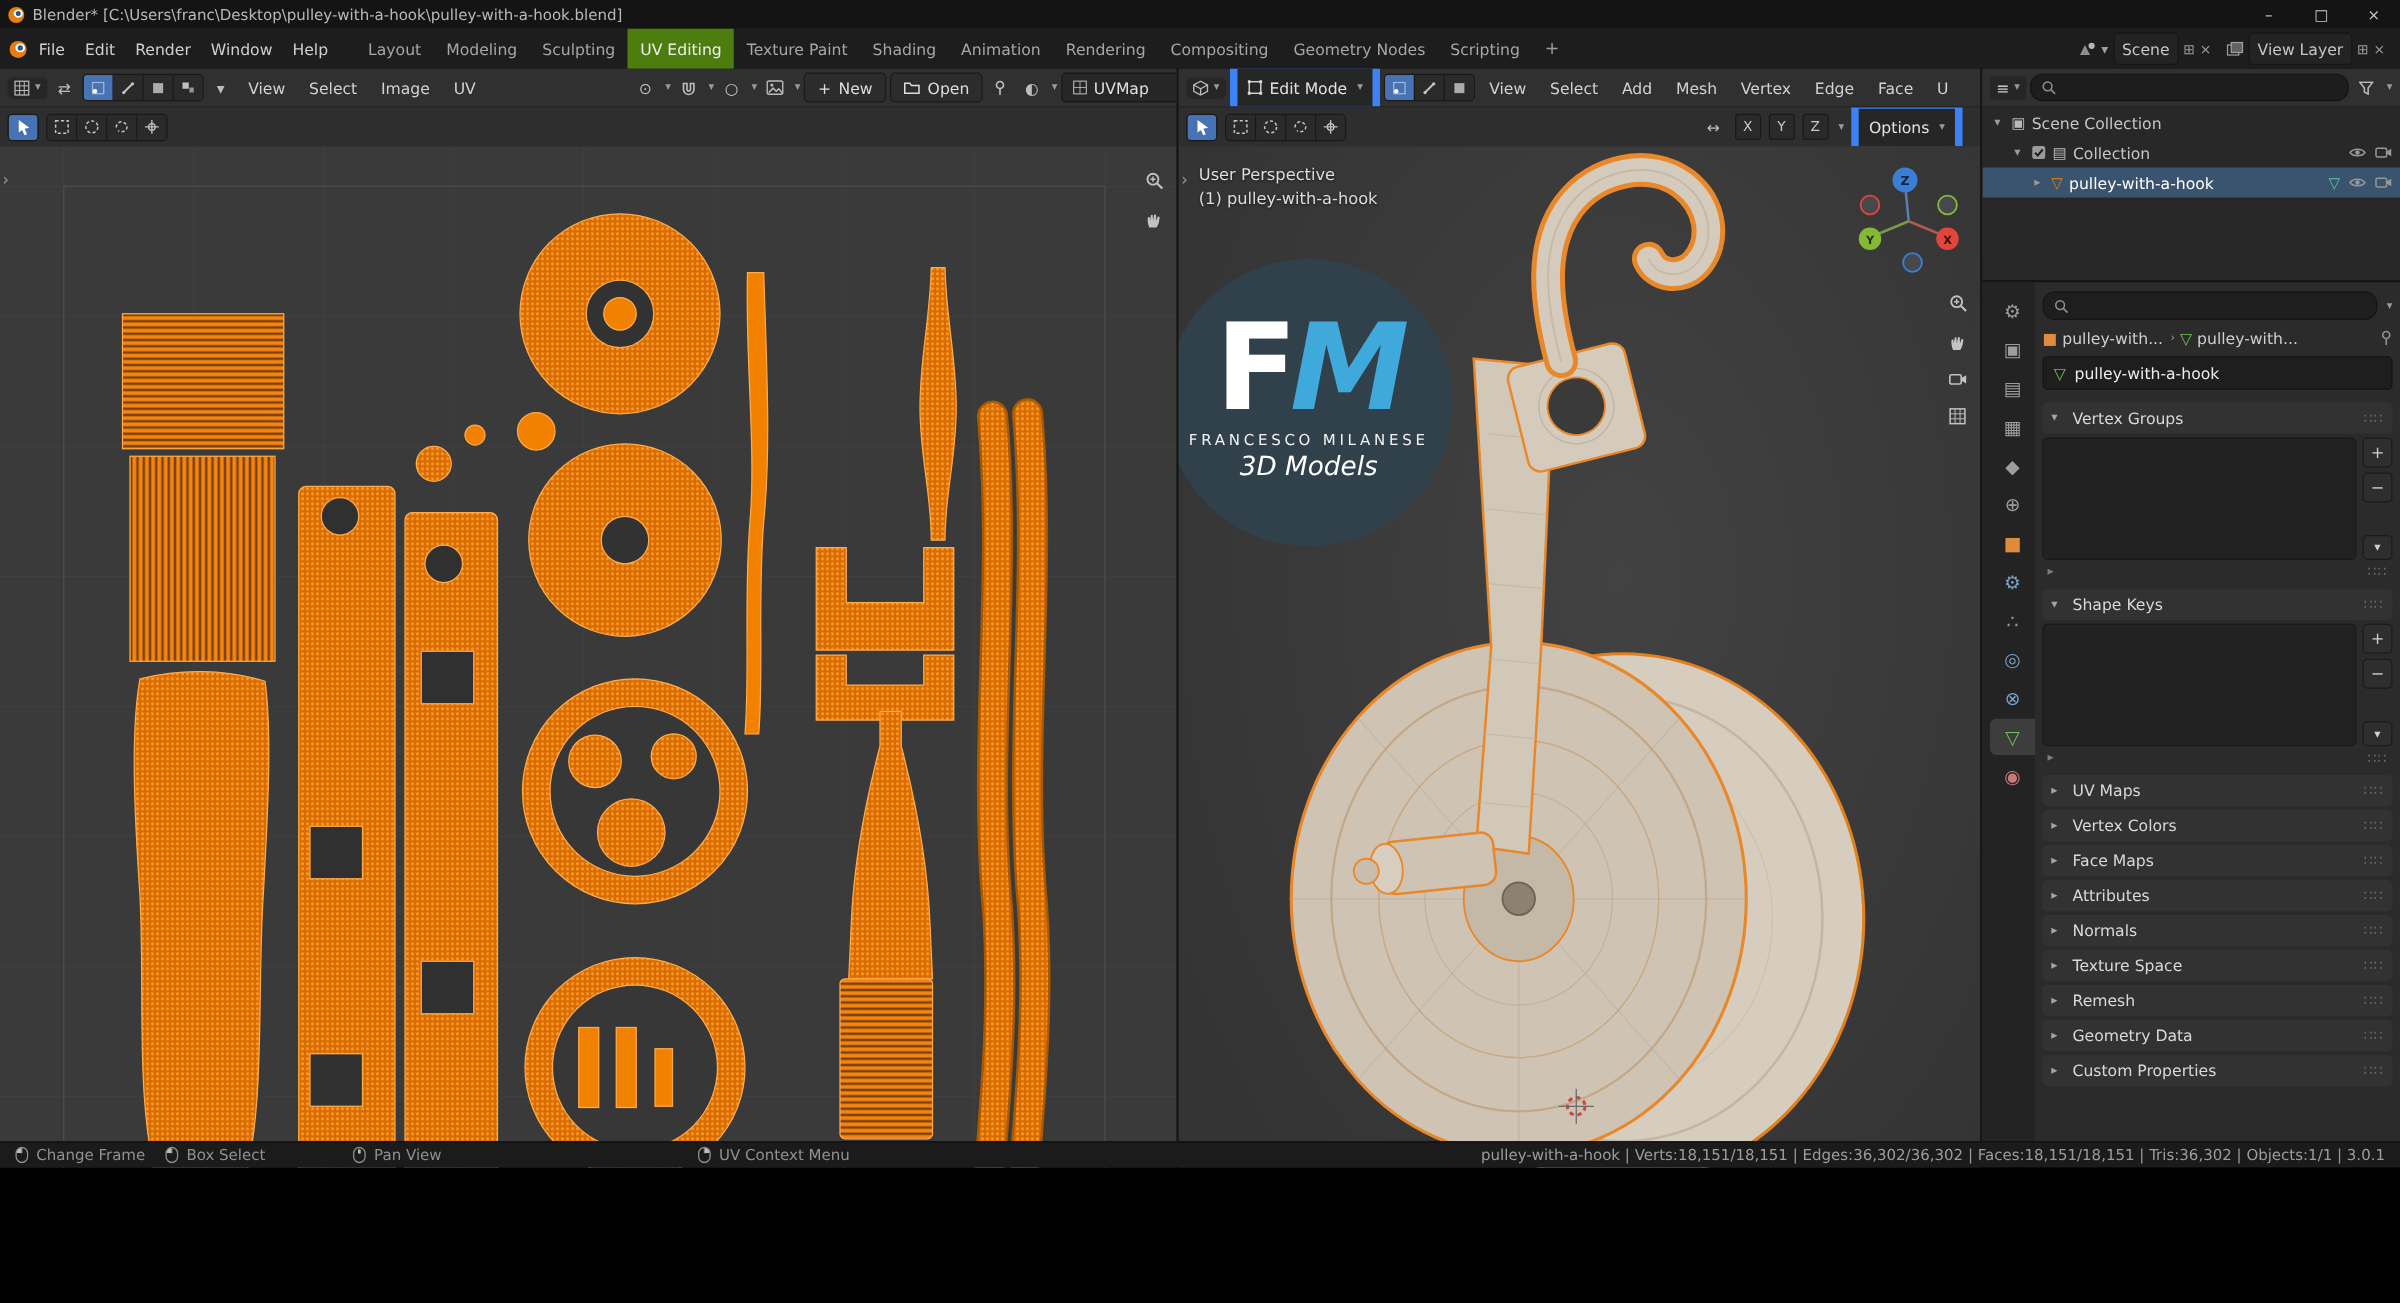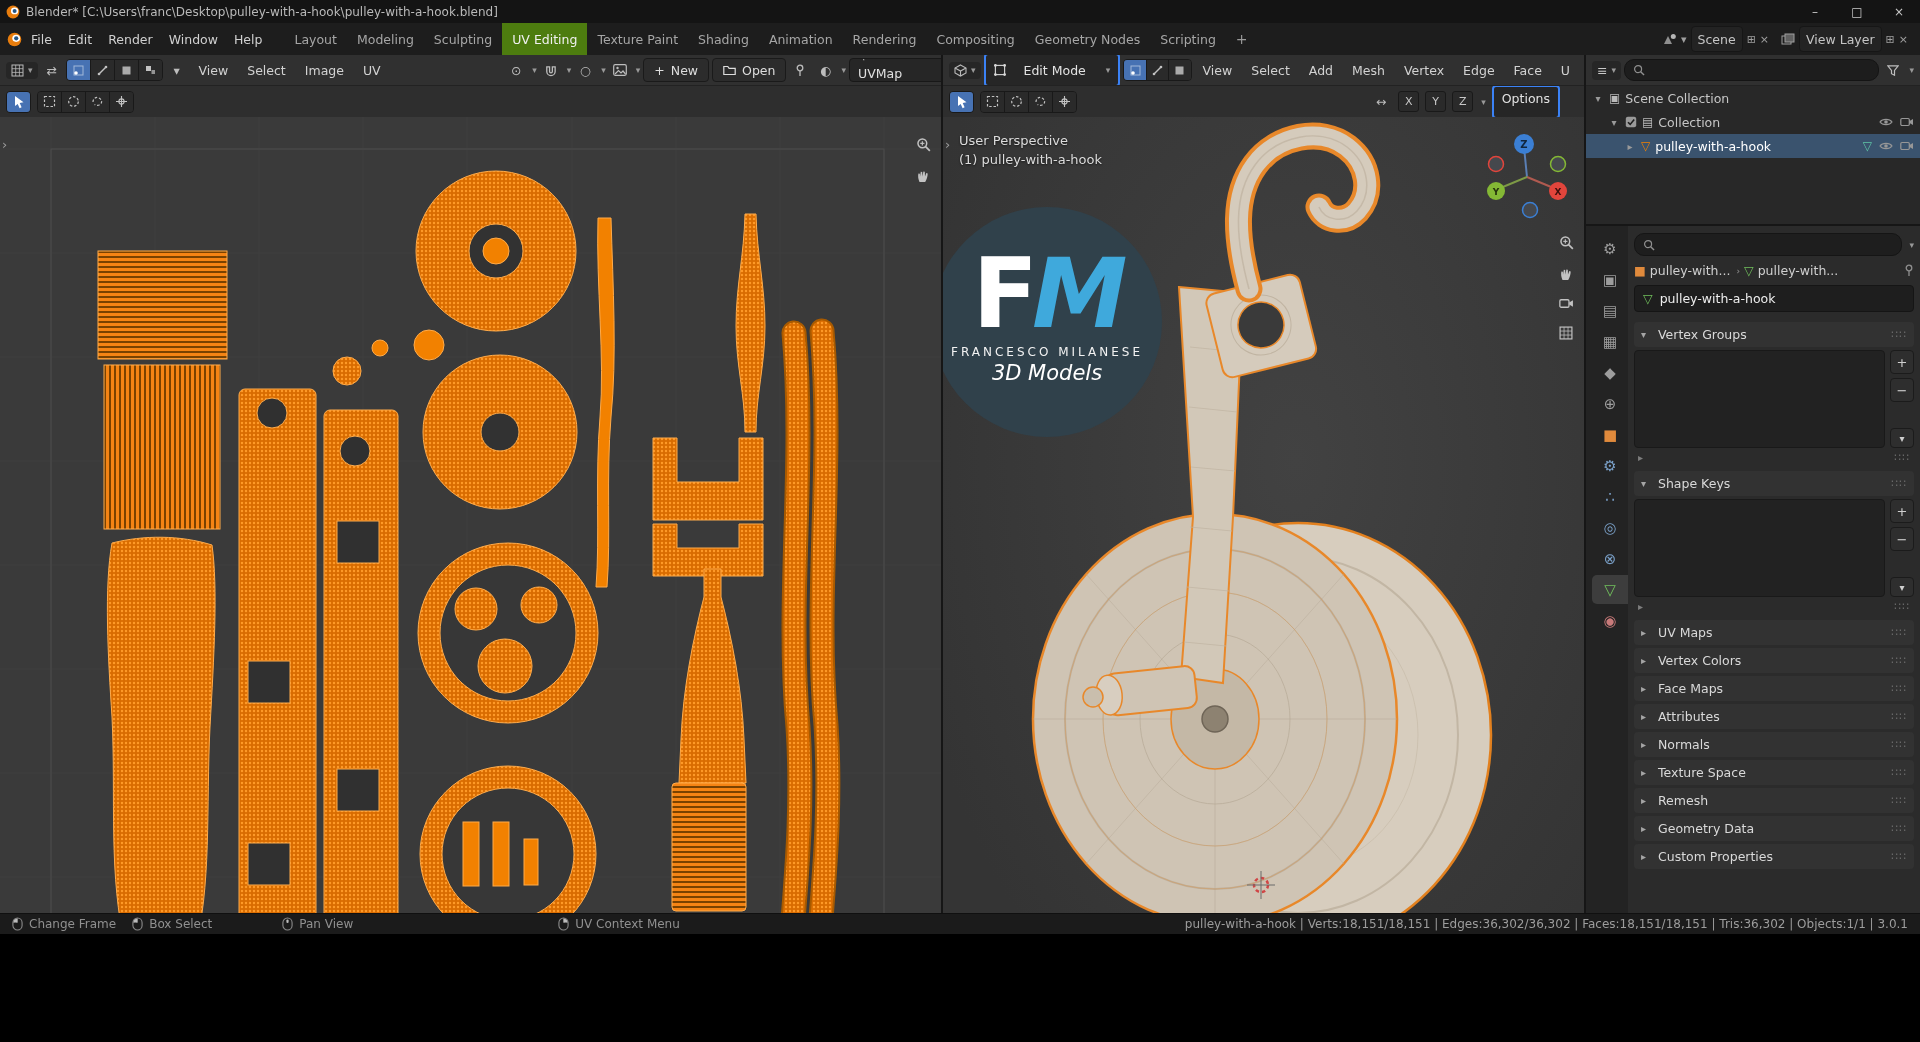--- a/index.html
+++ b/index.html
@@ -30,24 +30,24 @@
   .ed-header{height:30px;background:#303030;border-bottom:1px solid #222;display:flex;align-items:center;gap:3px;padding:0 6px;overflow:hidden;white-space:nowrap;}
   .tool-header{height:31px;background:#2e2e2e;border-bottom:1px solid #212121;display:flex;align-items:center;gap:6px;padding:0 6px;overflow:hidden;}
   .hmenu{padding:3px 8px;border-radius:3px;color:#d2d2d2;}
   .caret{font-size:9px;color:#999;margin-left:2px;}
   .ed-type{display:flex;align-items:center;gap:2px;background:#262626;border-radius:4px;padding:2px 5px;color:#c9c9c9;}
   .seg{display:flex;border:1px solid #191919;border-radius:4px;overflow:hidden;}
   .seg>span{width:23px;height:20px;background:#2a2a2a;display:flex;align-items:center;justify-content:center;border-right:1px solid #191919;color:#c2c2c2;}
   .seg>span:last-child{border-right:none;}
   .seg>span.on{background:var(--accent-blue,#4772b3);color:#fff;}
   .btn{background:#2c2c2c;border:1px solid #1a1a1a;border-radius:4px;color:#dedede;display:flex;align-items:center;gap:6px;padding:0 10px;height:22px;}
-  .mode-box{display:flex;align-items:center;gap:18px;background:#262626;border:2px solid #3b82f6;border-radius:4px;padding:4px 8px;height:22px;color:#e2e2e2;}
+  .mode-box{display:flex;align-items:center;gap:6px;background:#262626;border:6px solid #3b82f6;border-radius:4px;padding:4px 8px;height:22px;color:#e2e2e2;}
   .icon-btn{min-width:22px;height:20px;display:flex;align-items:center;justify-content:center;color:#bdbdbd;border-radius:3px;}
   .axis-btn{width:19px;height:19px;background:#2a2a2a;border:1px solid #191919;display:flex;align-items:center;justify-content:center;color:#c8c8c8;font-size:11px;border-radius:3px;}
-  .uvmap-box{display:flex;align-items:flex-start;gap:5px;background:#262626;border:1px solid #181818;border-radius:4px;height:22px;padding:0 8px;margin-right:-18px;min-width:86px;color:#e0e0e0;flex-direction:column;}
+  .uvmap-box{display:flex;align-items:center;gap:5px;background:#262626;border:1px solid #181818;border-radius:4px;height:22px;padding:0 8px;margin-right:-18px;min-width:86px;color:#e0e0e0;}
   
   .uv-canvas{position:absolute;left:0;top:62px;width:941px;height:905px;background:#3a3a3a;overflow:hidden;}
   .vp-canvas{position:absolute;left:0;top:62px;width:641px;height:905px;background:radial-gradient(ellipse at 55% 38%,#424242,#343434 80%);overflow:hidden;}
   .canvas-expand{position:absolute;left:2px;top:20px;color:#9c9c9c;font-size:13px;}
   .side-icons{position:absolute;right:10px;top:20px;display:flex;flex-direction:column;gap:17px;color:#c2c2c2;}
   .vp-side{top:118px;}
   .overlay-text{position:absolute;left:16px;top:14px;color:#dcdcdc;font-size:13px;text-shadow:0 1px 2px rgba(0,0,0,.6);line-height:19px;}
   
   .wm-circle{position:absolute;left:-11px;top:90px;width:230px;height:230px;border-radius:50%;background:#30414b;display:flex;flex-direction:column;align-items:center;justify-content:center;}
   .wm-fm{font-size:96px;font-weight:bold;line-height:86px;letter-spacing:-6px;margin-top:-8px;}
@@ -480,21 +480,21 @@
                 <circle cx="6.5" cy="6.5" r="2.6" fill="none" stroke="currentColor" stroke-width="1.1"></circle>
               </svg>
             </span>
         </span>
         <span style="margin-left:auto"></span>
         <span class="icon-btn">↔</span>
         <span class="axis-btn">X</span>
         <span class="axis-btn">Y</span>
         <span class="axis-btn">Z</span>
         <span class="caret">▾</span>
-        <span class="mode-box" style="margin-right:18px;flex-direction:column;">
+        <span class="mode-box" style="margin-right:8px;">
           <span>Options</span>
           <span class="caret">▾</span>
         </span>
       </div>
       <div class="vp-canvas">
         <svg width="641" height="905" viewBox="0 0 641 905">
 
           <line x1="0" y1="850" x2="641" y2="850" stroke="#58403c" stroke-width="1.5" opacity=".8"></line>
 
           <g>

